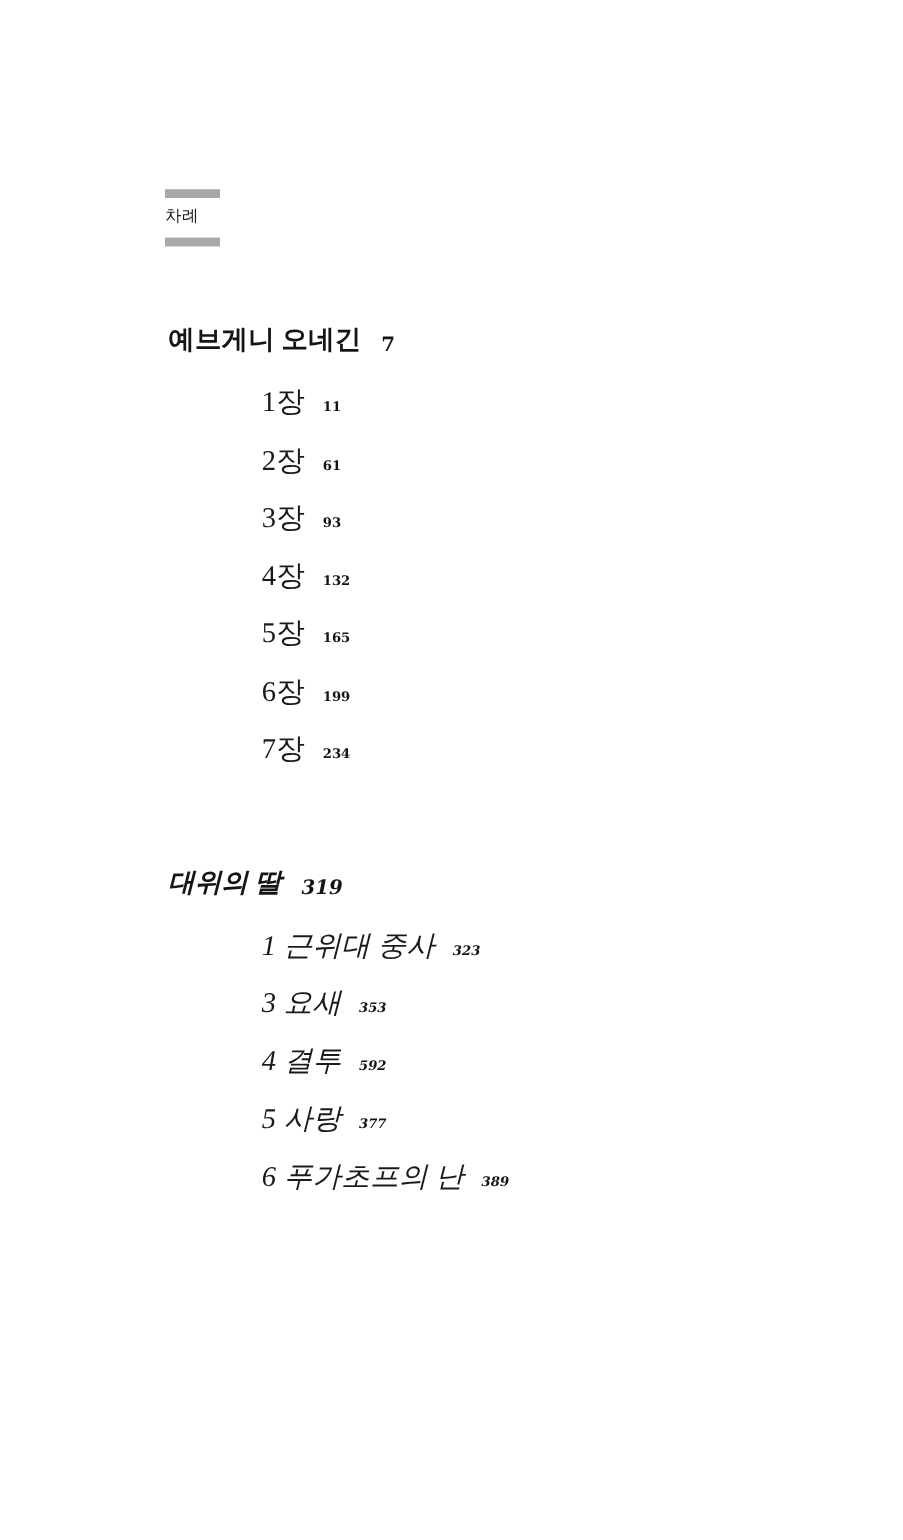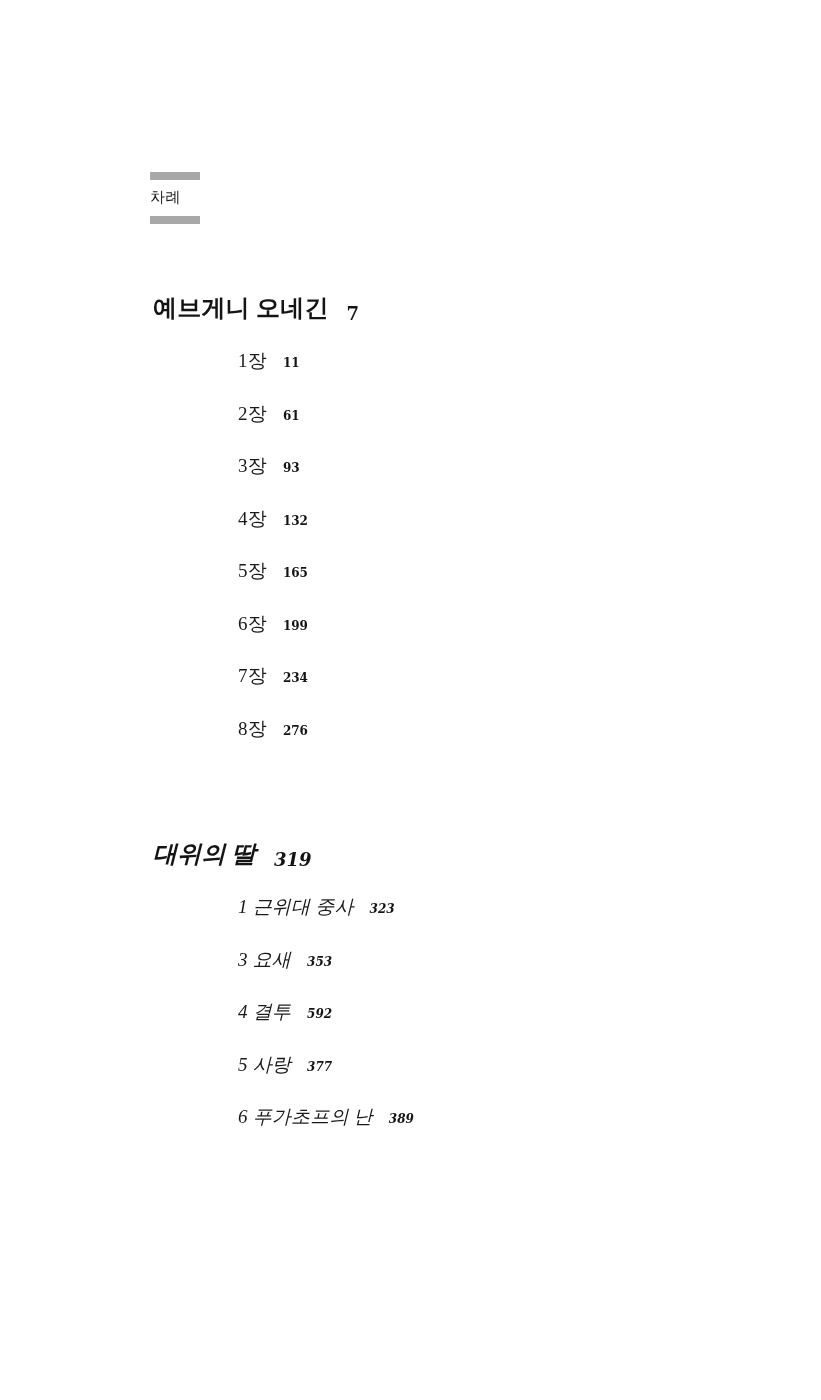--- a/index.html
+++ b/index.html
@@ -78,21 +78,21 @@
   .entries {
     margin-top: 24px;
   }
   .entry-row {
     display: flex;
     align-items: baseline;
     padding-left: 238px;
     height: 52.5px;
   }
   .entry-label {
-    font-size: 19px;
+    font-size: 26px;
     color: #1a1a1a;
     letter-spacing: 0.2px;
   }
   .entry-page {
     font-size: 12px;
     color: #141414;
     margin-left: 16px;
     font-family: "DejaVu Serif", serif;
     font-weight: 600;
   }
@@ -137,24 +137,20 @@
           <span class="entry-page">165</span>
         </div>
         <div class="entry-row">
           <span class="entry-label">6장</span>
           <span class="entry-page">199</span>
         </div>
         <div class="entry-row">
           <span class="entry-label">7장</span>
           <span class="entry-page">234</span>
         </div>
-        <div class="entry-row">
-          <span class="entry-label">8장</span>
-          <span class="entry-page">276</span>
-        </div>
       </div>
     </div>
 
     <div class="section">
       <div class="section-title-row">
         <span class="section-title">대위의 딸</span>
         <span class="section-page">319</span>
       </div>
       <div class="entries">
         <div class="entry-row">

